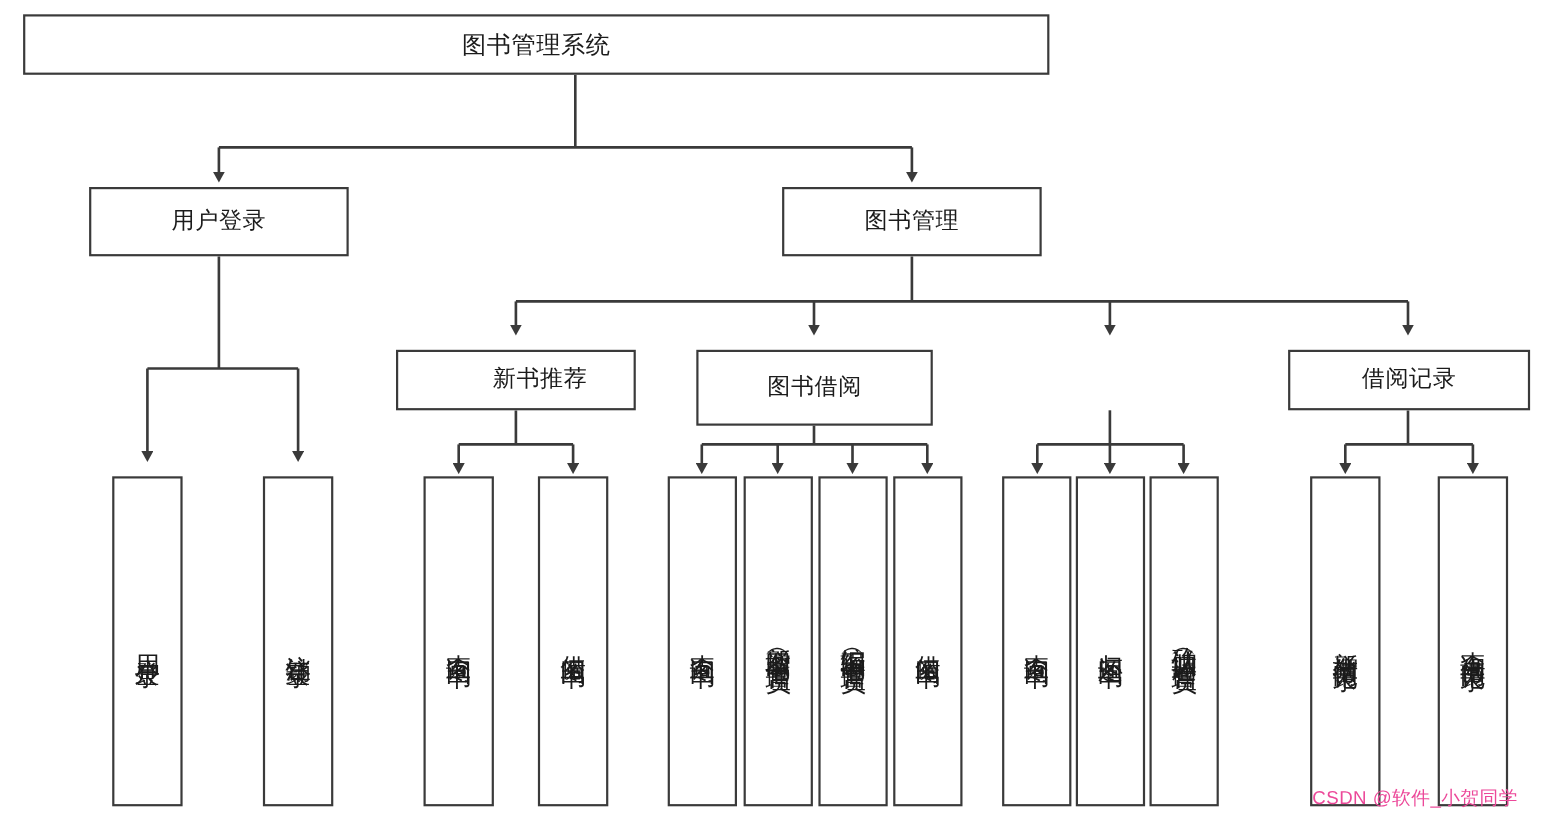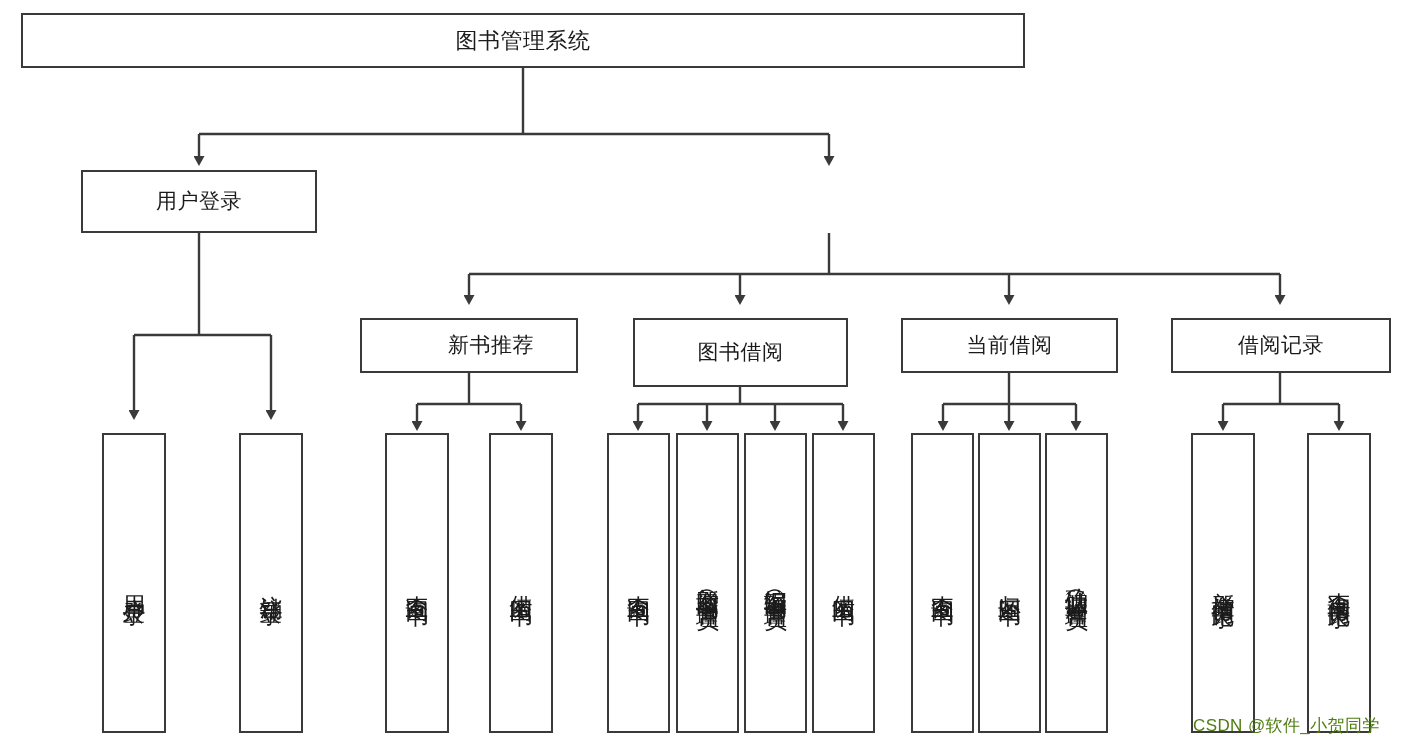--- a/index.html
+++ b/index.html
@@ -60,21 +60,21 @@
     font-size: 23px;
     line-height: 1.0;
     letter-spacing: 3px;
     white-space: nowrap;
   }
   .watermark {
     position: absolute;
     left: 1193px;
     top: 714px;
     font-size: 17px;
-    color: #4d7c0f;
+    color: #ec4899;
     white-space: nowrap;
     letter-spacing: 0.4px;
   }
 </style>
 </head>
 <body>
 
 <div id="canvas">
 
   <svg id="wires" viewBox="0 0 1405 747" xmlns="http://www.w3.org/2000/svg">
@@ -121,40 +121,40 @@
       <path d="M1009,404 L1009,423" marker-end="url(#arrow)"></path>
       <path d="M1076,404 L1076,423" marker-end="url(#arrow)"></path>
 
       <path d="M1280,373 L1280,404"></path>
       <path d="M1223,404 L1339,404"></path>
       <path d="M1223,404 L1223,423" marker-end="url(#arrow)"></path>
       <path d="M1339,404 L1339,423" marker-end="url(#arrow)"></path>
     </g>
   </svg>
 
-  <div class="node horiz root" style="left:21px; top:13px; width:1004px; height:55px;">
+  <div class="node horiz root" style="left:21px; top:13px; width:933px; height:55px;">
     <span class="label">图书管理系统</span>
   </div>
 
   <div class="node horiz" style="left:81px; top:170px; width:236px; height:63px;">
     <span class="label">用户登录</span>
   </div>
 
+  <div class="node horiz" style="left:711px; top:170px; width:236px; height:63px;">
+    <span class="label">图书管理</span>
+  </div>
 
   <div class="node horiz" style="left:360px; top:318px; width:218px; height:55px;padding-left:44px;">
     <span class="label">新书推荐</span>
   </div>
 
   <div class="node horiz" style="left:633px; top:318px; width:215px; height:69px;">
     <span class="label">图书借阅</span>
   </div>
 
-  <div class="node horiz" style="left:901px; top:318px; width:217px; height:55px;">
-    <span class="label">当前借阅</span>
-  </div>
 
   <div class="node horiz" style="left:1171px; top:318px; width:220px; height:55px;">
     <span class="label">借阅记录</span>
   </div>
 
   <div class="node vert" style="left:102px; top:433px; width:64px; height:300px;">
     <span class="label">用户登录</span>
   </div>
 
   <div class="node vert" style="left:239px; top:433px; width:64px; height:300px;">

